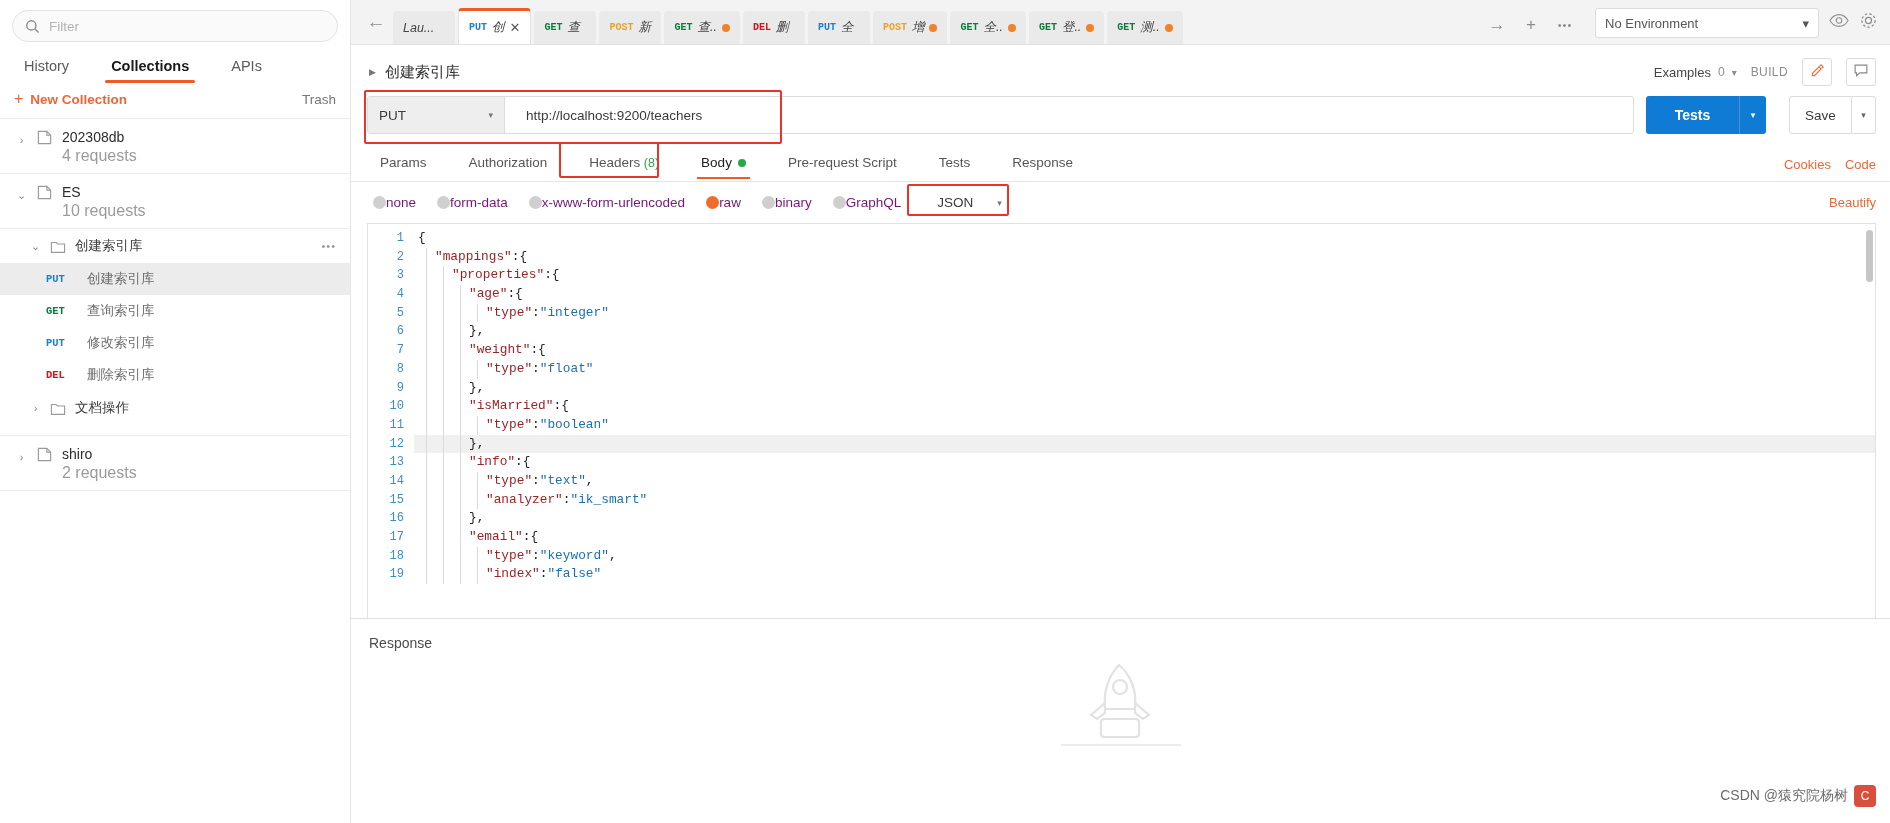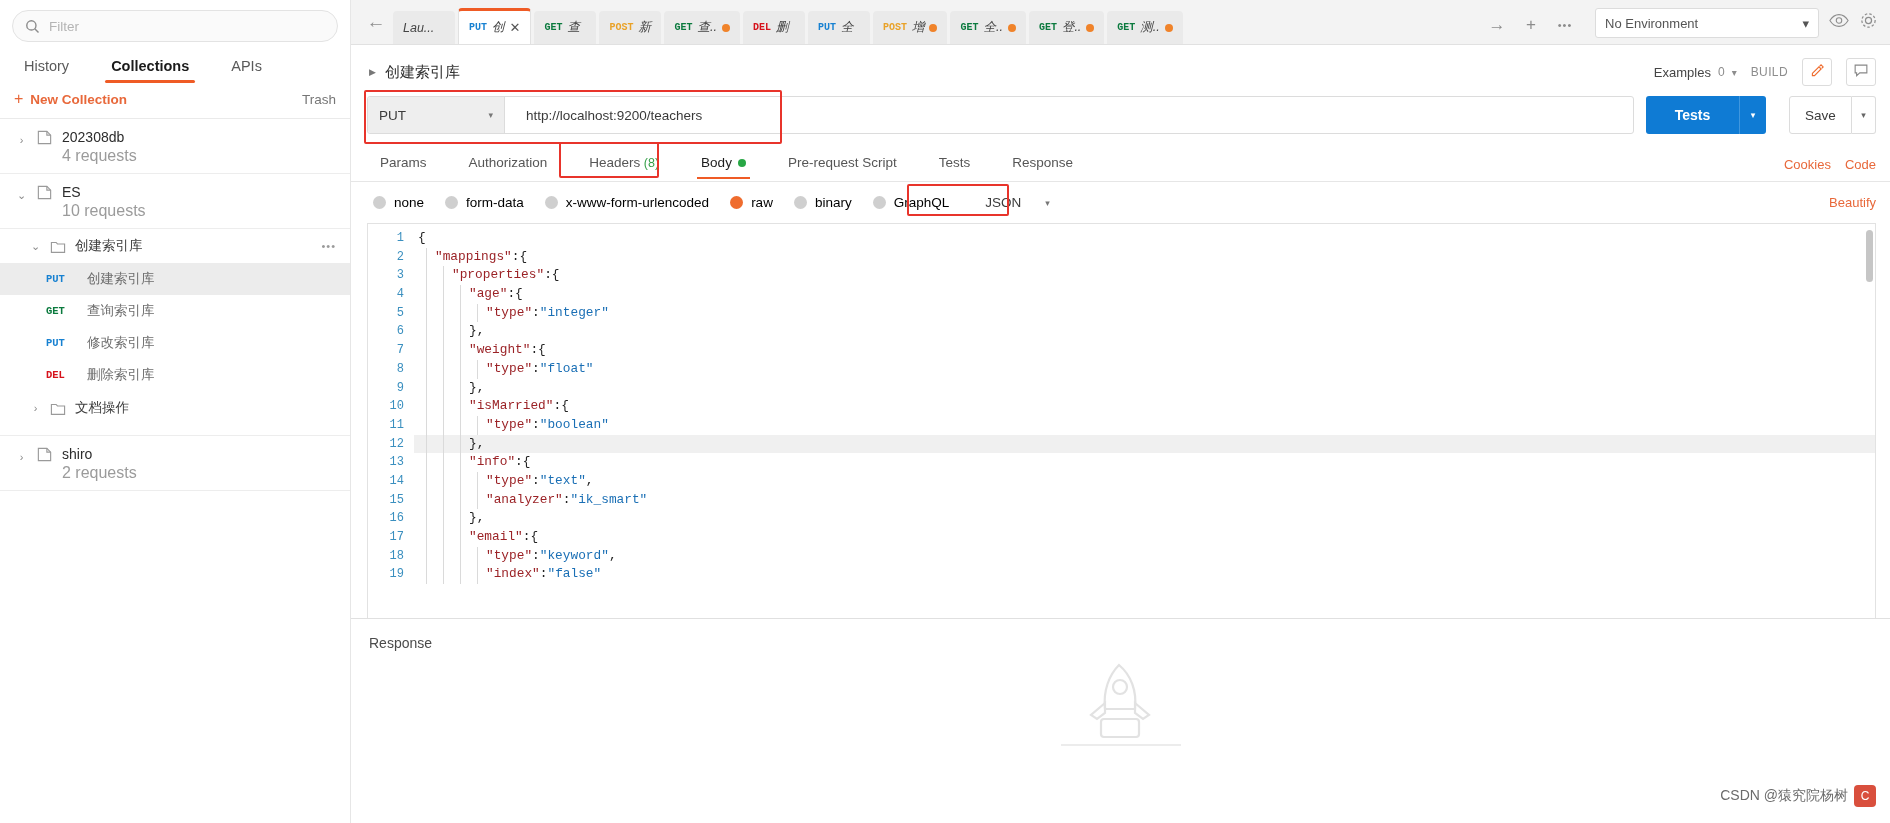--- a/index.html
+++ b/index.html
@@ -143,21 +143,21 @@
   .body-hl { position: absolute; left: 208px; top: 8px; width: 100px; height: 36px;
     border: 2px solid #e8342b; border-radius: 2px; pointer-events: none; }
   .cookies-link { color: #e8683a; font-size: 13px; cursor: pointer; }
   .code-link { color: #e8683a; font-size: 13px; cursor: pointer; }
   .links-right { display: flex; gap: 14px; }
 
   
   .bodytype-wrap { display: flex; align-items: center; justify-content: space-between;
     padding: 9px 14px 0 16px; border-top: 1px solid #e6e6e6; position: relative; }
   .radios { display: flex; align-items: center; gap: 21px; padding-left: 6px; }
-  .radio { display: flex; align-items: center; gap: 8px; font-size: 13.5px; color: #000000;
+  .radio { display: flex; align-items: center; font-size: 13.5px; color: #701a75;
     cursor: pointer; }
   .rdot { width: 13px; height: 13px; border-radius: 50%; background: #cfcfcf; flex: 0 0 13px; }
   .rdot.on { background: #ef6c2e; }
   .json-sel { display: flex; align-items: center; gap: 24px; font-size: 13.5px; color: #3b3b3b;
     padding: 4px 9px; cursor: pointer; margin-left: 6px; }
   .json-hl { position: absolute; left: 556px; top: 2px; width: 102px; height: 32px;
     border: 2px solid #e8342b; border-radius: 2px; pointer-events: none; }
   .beautify { color: #e8683a; font-size: 13px; cursor: pointer; }
 
   

